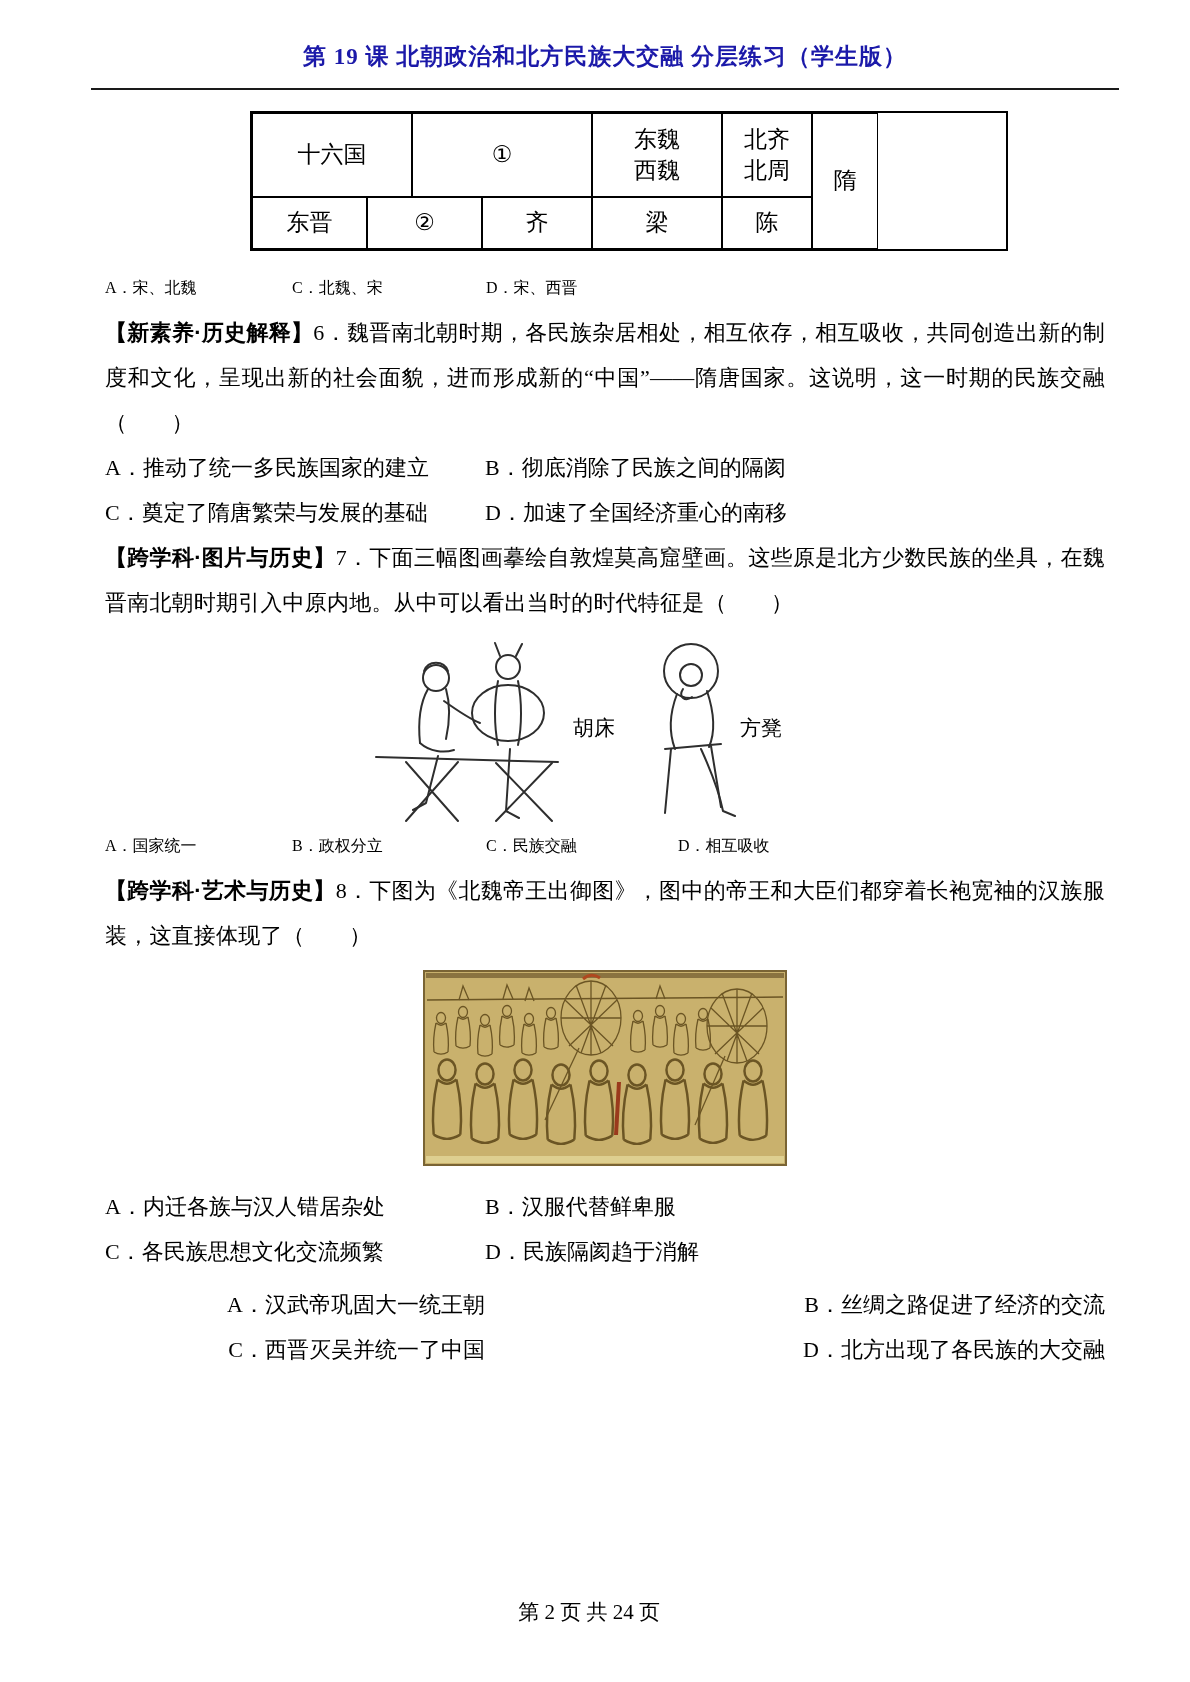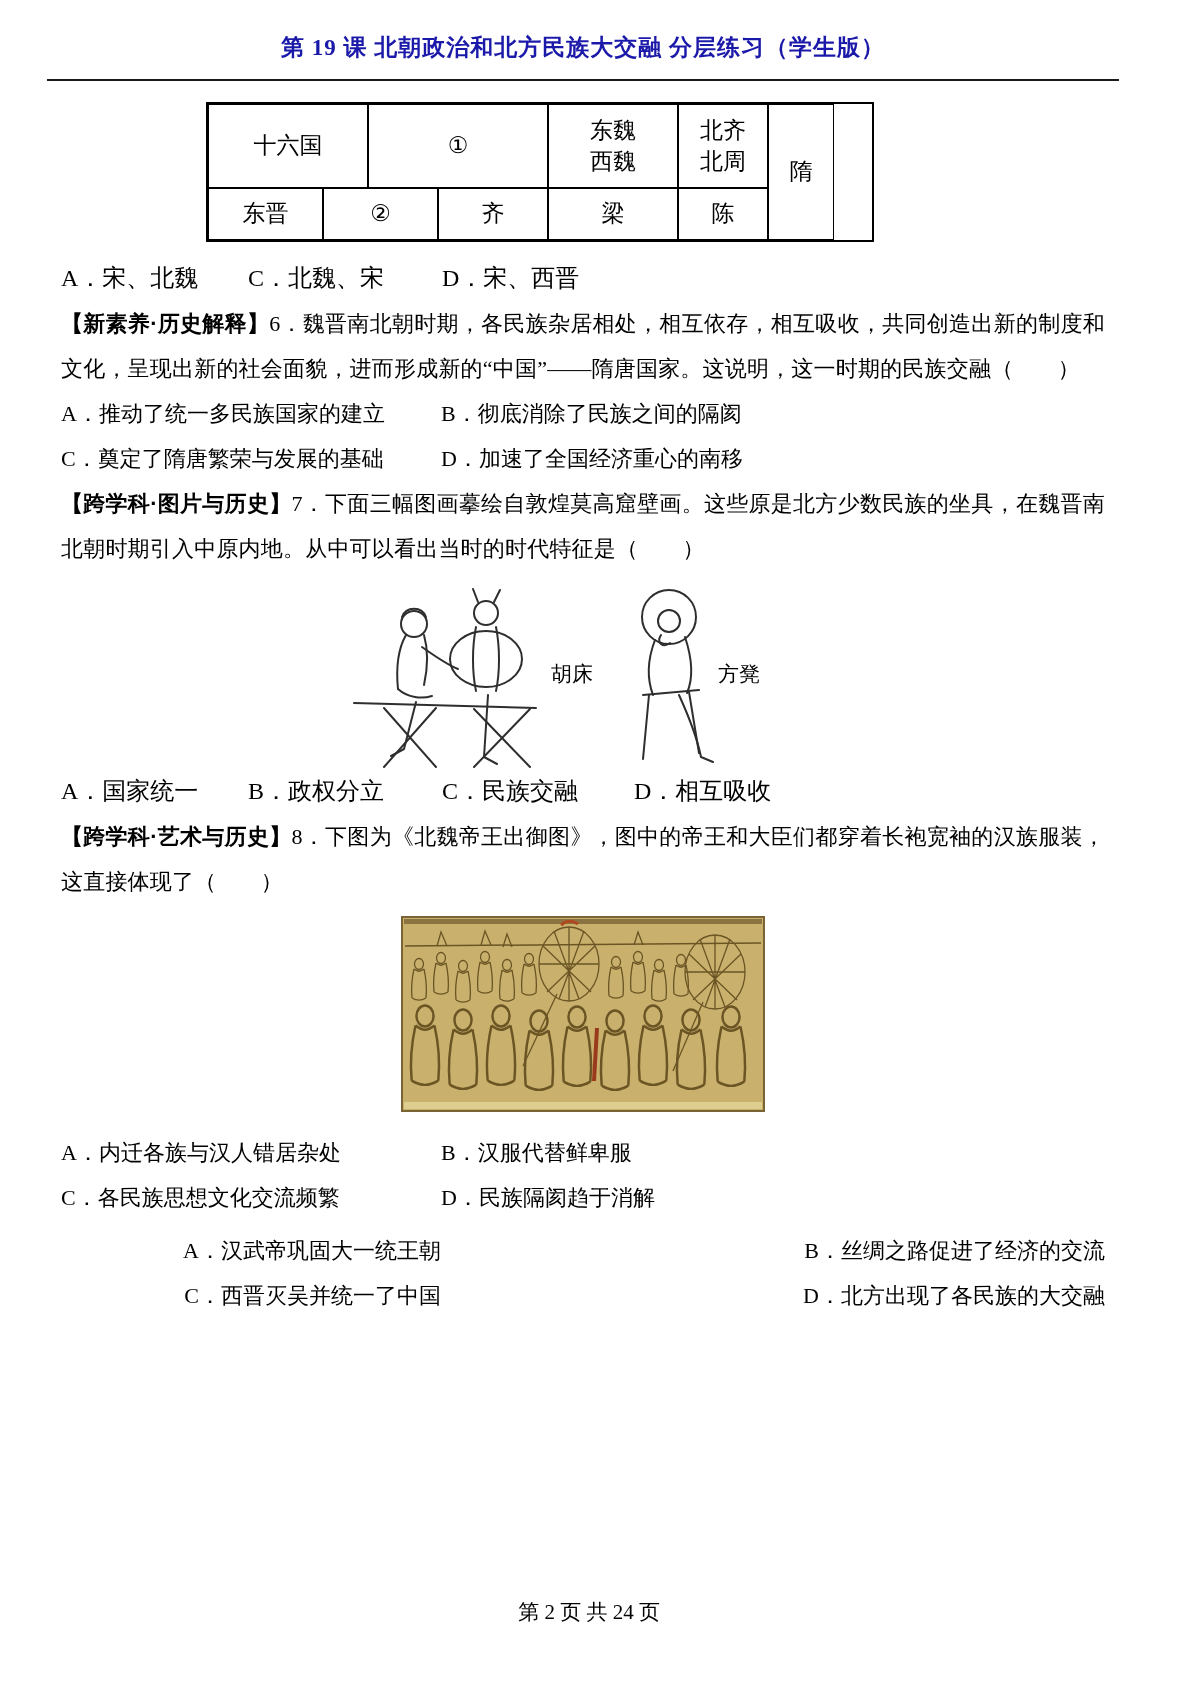--- a/index.html
+++ b/index.html
@@ -6,41 +6,41 @@
   html,body { background:#ffffff; }
   .page {
     position:relative;
     width:1190px; height:1682px;
     margin:0 auto;
     background:#fff;
     color:#000;
     font-family:"Liberation Serif","DejaVu Serif",serif;
     overflow:hidden;
   }
-  .content { padding:26px 85px 0 61px; }
+  .content { padding:26px 85px 0 105px;margin-top:9px; }
 
   .title {
     text-align:center;
     color:#1b19a9;
     font-size:23px;
     font-weight:bold;
     letter-spacing:1px;
     font-family:"Liberation Serif","DejaVu Serif",serif;
     margin-top:6px;
   }
   .divider {
     border:none;
     border-top:2px solid #1a1a1a;
     margin:16px -14px 0 -14px;
   }
 
   
   .dyn-table {
     margin:21px 0 0 145px;
-    width:668px;
+    width:758px;
     display:grid;
     grid-template-columns:115px 45px 70px 110px 130px 90px 66px;
     grid-template-rows:84px 52px;
     grid-template-areas:
       "s1 s1 q1 q1 dw bq sui"
       "dj q2 q2 qi lg ch sui";
     border:2px solid #000;
     font-size:23px;
   }
   .dyn-table .cell {
@@ -61,21 +61,21 @@
     text-align:justify;
     letter-spacing:0.2px;
   }
   .tag {
     font-family:"Liberation Sans","DejaVu Sans",sans-serif;
     font-weight:bold;
   }
   .optrow4 {
     display:grid;
     grid-template-columns:187px 194px 192px auto;
-    font-size:24px;
+    font-size:16px;
     line-height:45px;
   }
   .optrow2 {
     display:grid;
     grid-template-columns:380px auto;
     font-size:22px;
     line-height:45px;
   }
   .mt14{margin-top:14px;} .mt8{margin-top:8px;text-align:right;}
 

